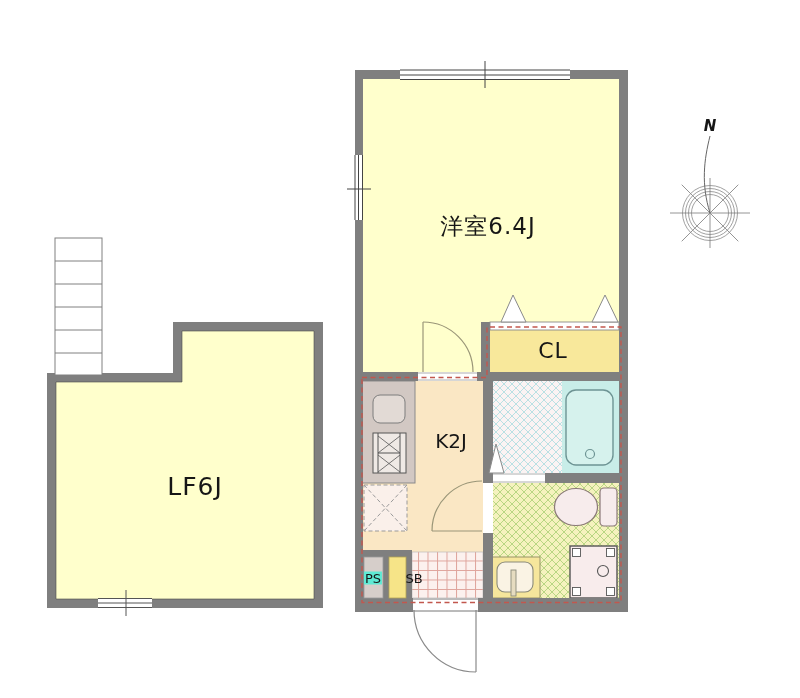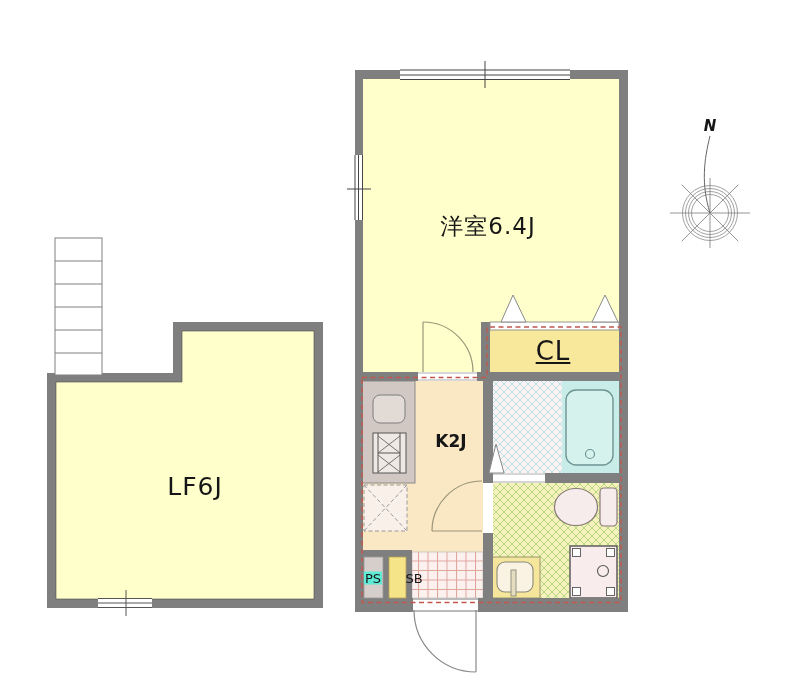--- a/index.html
+++ b/index.html
@@ -2,22 +2,22 @@
 <html><head>
 <meta charset="utf-8">
 <style>
   html,body{margin:0;padding:0;background:#fff;}
   .canvas{position:relative;width:800px;height:698px;background:#ffffff;overflow:hidden;
           font-family:"DejaVu Sans","Liberation Sans",sans-serif;}
   .plan-svg{position:absolute;left:0;top:0;}
   .label{position:absolute;transform:translate(-50%,-50%);color:#161616;white-space:nowrap;line-height:1;}
   .lbl-room{font-size:23px;letter-spacing:1px;margin-top:28px;}
   .lbl-loft{font-size:25px;letter-spacing:1px;}
-  .lbl-cl{font-size:26px;font-weight:500;letter-spacing:1px;text-decoration:underline;}
-  .lbl-k{font-size:17px;font-weight:700;}
+  .lbl-cl{font-size:22px;font-weight:500;letter-spacing:1px;}
+  .lbl-k{font-size:20px;font-weight:400;}
   .lbl-small{font-size:13px;font-weight:500;}
   .lbl-ps{background:#5eead4;padding:0 1px;}
   .lbl-n{font-size:15px;font-weight:bold;font-style:italic;}
 </style>
 </head>
 <body>
 
 <div class="canvas">
 
 <svg class="plan-svg" width="800" height="698" viewBox="0 0 800 698">

